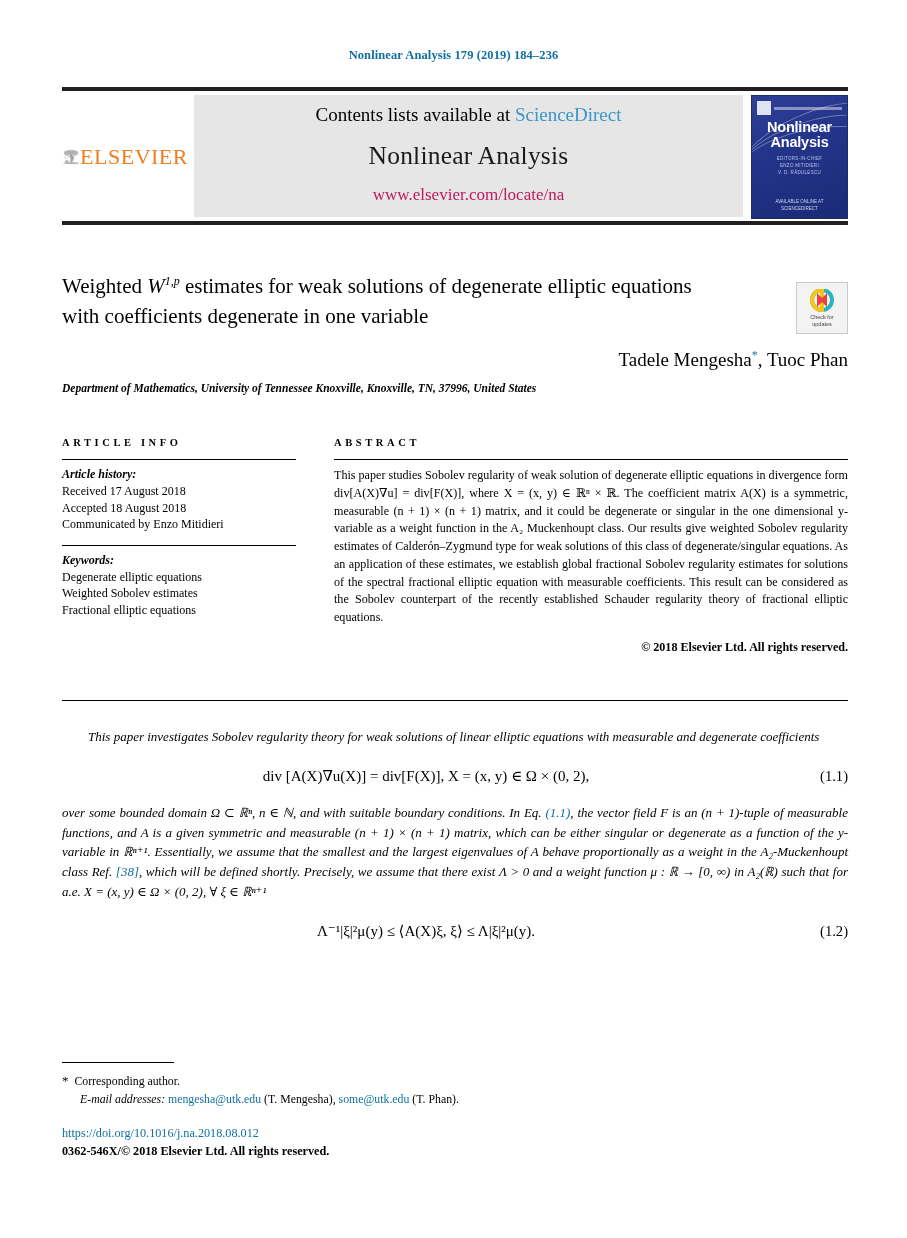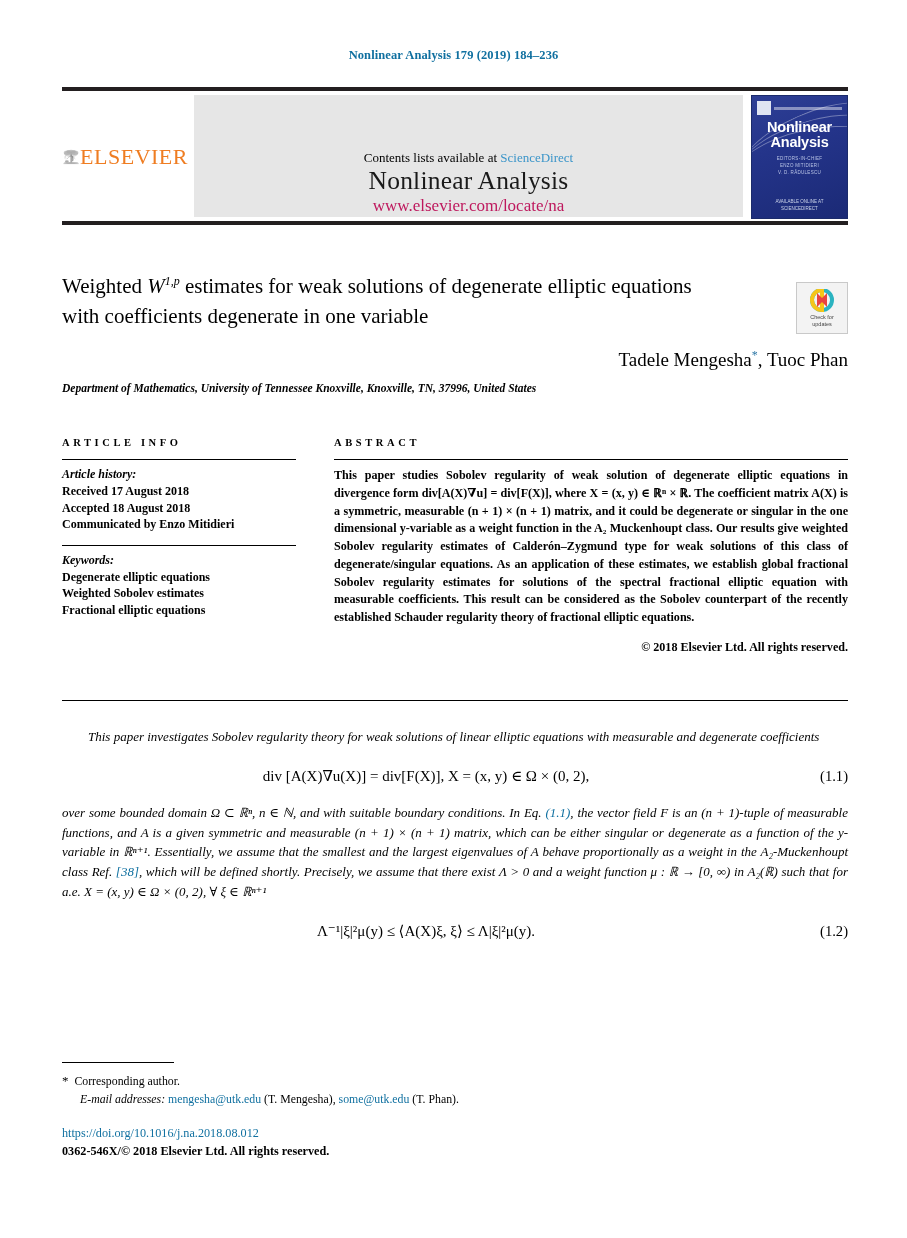--- a/index.html
+++ b/index.html
@@ -76,23 +76,22 @@
     background: #e6e6e6;
     margin-left: 6px;
     margin-right: 8px;
     display: flex;
     flex-direction: column;
     align-items: center;
     justify-content: space-between;
     padding: 9px 0 12px 0;
   }
   .contents-line {
-    font-size: 13px;
+    font-size: 19px;
     color: #000;
-    margin-top: 46px;
   }
   .contents-line .sd {
     color: #3b95c9;
   }
   .journal-name {
     font-size: 25.5px;
     color: #1a1a1a;
     letter-spacing: 0.2px;
   }
   .journal-url {
@@ -273,27 +272,26 @@
   .hr-thin.second { margin-top: 12px; }
   .info-head {
     font-style: italic;
     font-weight: bold;
     font-size: 12px;
     margin-bottom: 1px;
   }
   .info-line {
     font-size: 12px;
     line-height: 1.38;
-    font-weight: bold;
   }
   .abstract-body {
     font-size: 12.1px;
     line-height: 1.47;
     text-align: justify;
-    font-weight: bold;
+    font-weight: normal;
     color: #000;
   }
   .copyright {
     margin-top: 13px;
     text-align: right;
     font-size: 12.1px;
     font-weight: bold;
   }
 
   

